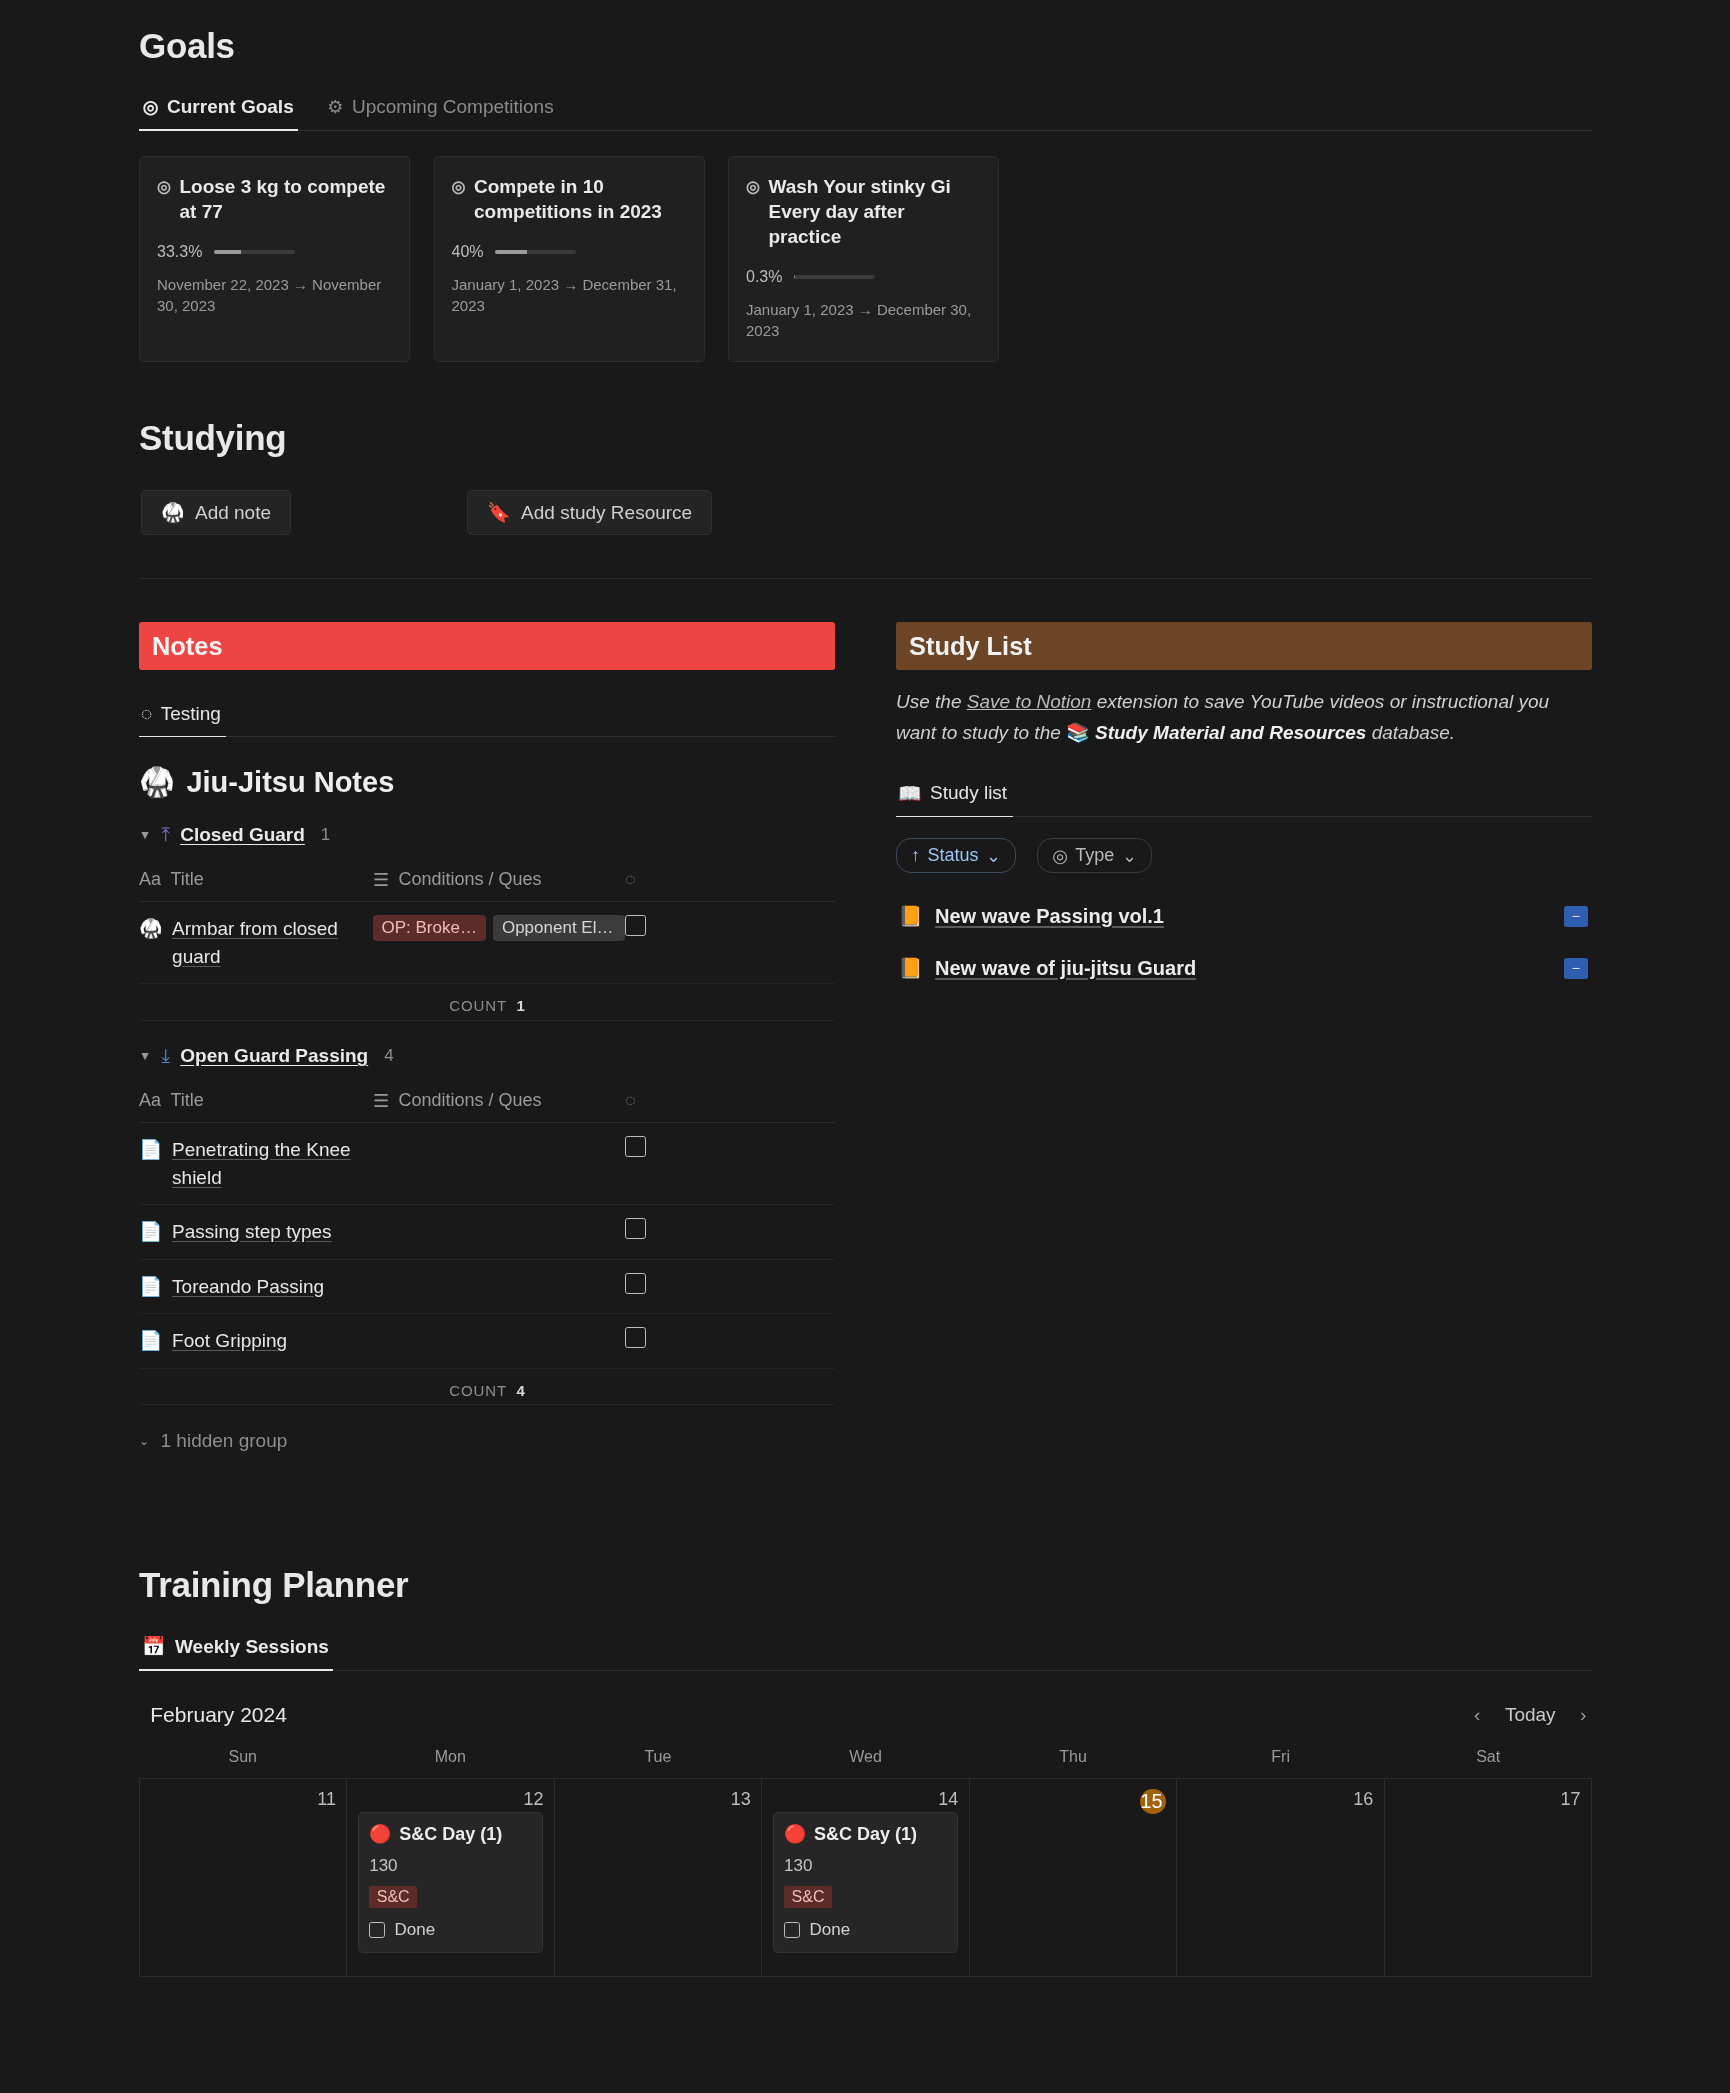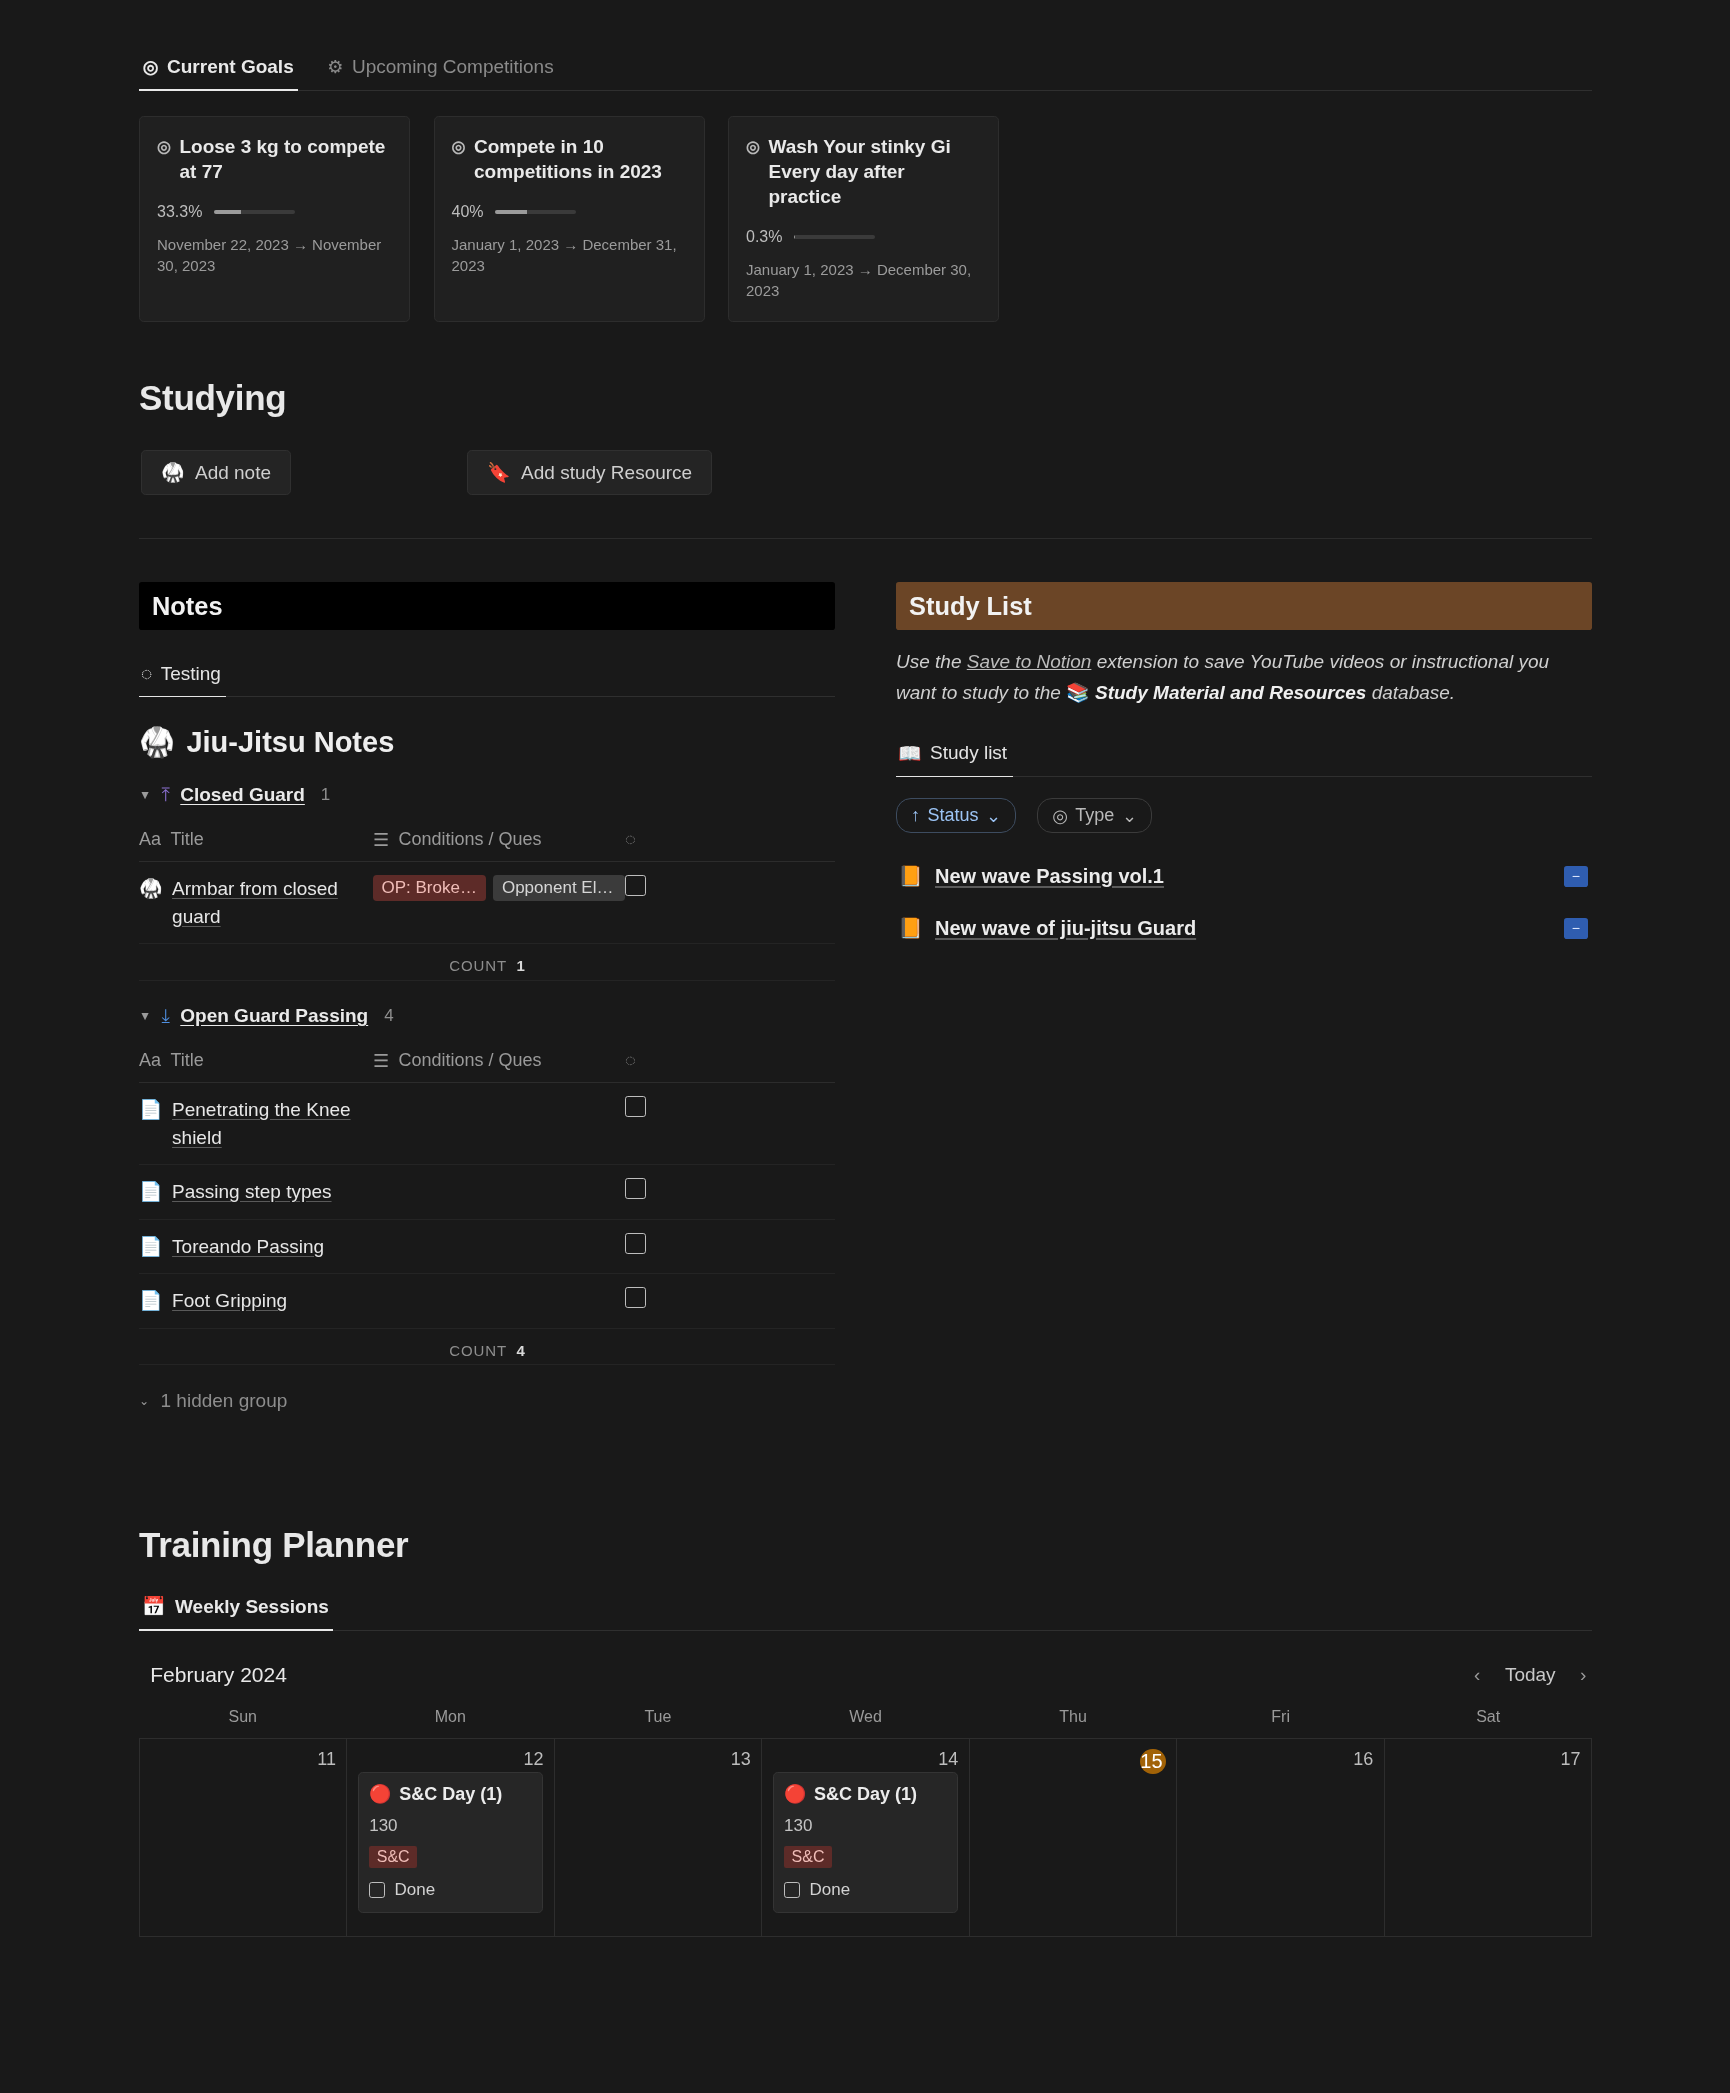--- a/index.html
+++ b/index.html
@@ -135,21 +135,21 @@
   }
   .col { flex: 1 1 0; min-width: 0; }
 
   .callout-title {
     font-size: 25.4px;
     font-weight: 700;
     padding: 9.4px 13px;
     border-radius: 2.8px;
     color: #f2f2f2;
   }
-  .callout-notes { background: #000000; }
+  .callout-notes { background: #ef4444; }
   .callout-study { background: #6b4526; }
 
   .desc {
     font-style: italic;
     font-size: 19px;
     line-height: 1.62;
     color: #cfcfcf;
     margin-top: 17px;
   }
   .desc b { font-style: italic; font-weight: 700; color: #efefef; }
@@ -383,20 +383,21 @@
     border: 1.9px solid #bdbdbd; border-radius: 2.8px;
     display: inline-block;
   }
 </style>
 </head>
 <body>
 
 <div class="page">
 
   <div style="padding-top:26px">
+    <h1 class="section-title">Goals</h1>
 
     <div class="tabbar">
       <div class="tab active">
         <span class="ic">◎</span>
         <span>Current Goals</span>
       </div>
       <div class="tab">
         <span class="ic">⚙</span>
         <span>Upcoming Competitions</span>
       </div>

